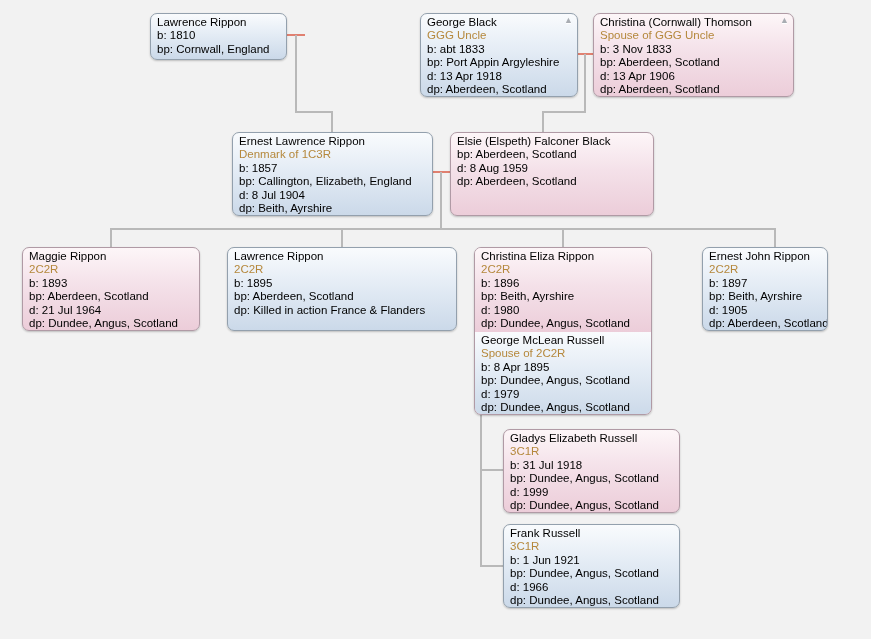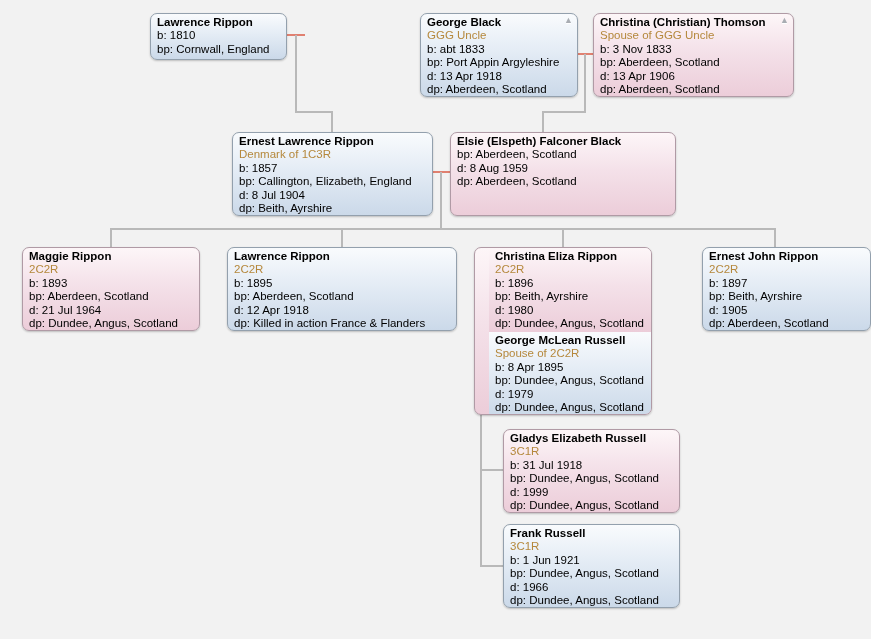--- a/index.html
+++ b/index.html
@@ -41,24 +41,24 @@
   }
   .card.male{
     background:linear-gradient(180deg,var(--male-card-top) 0%,#e4ecf5 45%,var(--male-card-bottom) 100%);
     border-color:#93a0ad;
   }
   .card.female{
     background:linear-gradient(180deg,var(--female-card-top) 0%,#f4e1e9 45%,var(--female-card-bottom) 100%);
     border-color:#b09aa5;
   }
   .card.combined{padding:0;}
-  .sect{box-sizing:border-box;padding:2px 6px 3px 6px;height:84px;margin-left:14px;}
+  .sect{box-sizing:border-box;padding:2px 6px 3px 6px;height:84px;}
   .sect.female{background:linear-gradient(180deg,var(--female-card-top) 0%,#f4e1e9 45%,var(--female-card-bottom) 100%);}
   .sect.male{background:linear-gradient(180deg,var(--male-card-top) 0%,#e4ecf5 45%,var(--male-card-bottom) 100%);}
-  .name{font-weight:bold;white-space:nowrap;}
+  .name{font-weight:normal;white-space:nowrap;}
   .rel{color:var(--relationship-text);white-space:nowrap;}
   .detail{white-space:nowrap;}
   .collapse{
     position:absolute;top:0px;right:4px;
     font-size:9px;color:#a9adb3;
     text-shadow:0 1px 0 #fff;
     cursor:default;
     line-height:12px;
   }
 </style>
@@ -102,59 +102,58 @@
     <div class="name">George Black</div>
     <div class="rel">GGG Uncle</div>
     <div class="detail">b: abt 1833</div>
     <div class="detail">bp: Port Appin Argyleshire</div>
     <div class="detail">d: 13 Apr 1918</div>
     <div class="detail">dp: Aberdeen, Scotland</div>
   </div>
 
   <div class="card female" style="left:593px;top:13px;width:201px;height:84px">
     <span class="collapse">▲</span>
-    <div class="name">Christina (Christian) Thomson</div>
+    <div class="name">Christina (Cornwall) Thomson</div>
     <div class="rel">Spouse of GGG Uncle</div>
     <div class="detail">b: 3 Nov 1833</div>
     <div class="detail">bp: Aberdeen, Scotland</div>
     <div class="detail">d: 13 Apr 1906</div>
     <div class="detail">dp: Aberdeen, Scotland</div>
   </div>
 
   <div class="card male" style="left:232px;top:132px;width:201px;height:84px">
     <div class="name">Ernest Lawrence Rippon</div>
     <div class="rel">Denmark of 1C3R</div>
     <div class="detail">b: 1857</div>
     <div class="detail">bp: Callington, Elizabeth, England</div>
     <div class="detail">d: 8 Jul 1904</div>
     <div class="detail">dp: Beith, Ayrshire</div>
   </div>
 
-  <div class="card female" style="left:450px;top:132px;width:226px;height:84px">
+  <div class="card female" style="left:450px;top:132px;width:204px;height:84px">
     <div class="name">Elsie (Elspeth) Falconer Black</div>
     <div class="detail">bp: Aberdeen, Scotland</div>
     <div class="detail">d: 8 Aug 1959</div>
     <div class="detail">dp: Aberdeen, Scotland</div>
   </div>
 
   <div class="card female" style="left:22px;top:247px;width:178px;height:84px">
     <div class="name">Maggie Rippon</div>
     <div class="rel">2C2R</div>
     <div class="detail">b: 1893</div>
     <div class="detail">bp: Aberdeen, Scotland</div>
     <div class="detail">d: 21 Jul 1964</div>
     <div class="detail">dp: Dundee, Angus, Scotland</div>
   </div>
 
   <div class="card male" style="left:227px;top:247px;width:230px;height:84px">
     <div class="name">Lawrence Rippon</div>
     <div class="rel">2C2R</div>
     <div class="detail">b: 1895</div>
     <div class="detail">bp: Aberdeen, Scotland</div>
-    <div class="detail">d: 12 Apr 1918</div>
     <div class="detail">dp: Killed in action France &amp; Flanders</div>
   </div>
 
   <div class="card female combined" style="left:474px;top:247px;width:178px;height:168px">
     <div class="sect female">
       <div class="name">Christina Eliza Rippon</div>
       <div class="rel">2C2R</div>
       <div class="detail">b: 1896</div>
       <div class="detail">bp: Beith, Ayrshire</div>
       <div class="detail">d: 1980</div>
@@ -163,21 +162,21 @@
     <div class="sect male">
       <div class="name">George McLean Russell</div>
       <div class="rel">Spouse of 2C2R</div>
       <div class="detail">b: 8 Apr 1895</div>
       <div class="detail">bp: Dundee, Angus, Scotland</div>
       <div class="detail">d: 1979</div>
       <div class="detail">dp: Dundee, Angus, Scotland</div>
     </div>
   </div>
 
-  <div class="card male" style="left:702px;top:247px;width:169px;height:84px">
+  <div class="card male" style="left:702px;top:247px;width:126px;height:84px">
     <div class="name">Ernest John Rippon</div>
     <div class="rel">2C2R</div>
     <div class="detail">b: 1897</div>
     <div class="detail">bp: Beith, Ayrshire</div>
     <div class="detail">d: 1905</div>
     <div class="detail">dp: Aberdeen, Scotland</div>
   </div>
 
   <div class="card female" style="left:503px;top:429px;width:177px;height:84px">
     <div class="name">Gladys Elizabeth Russell</div>

